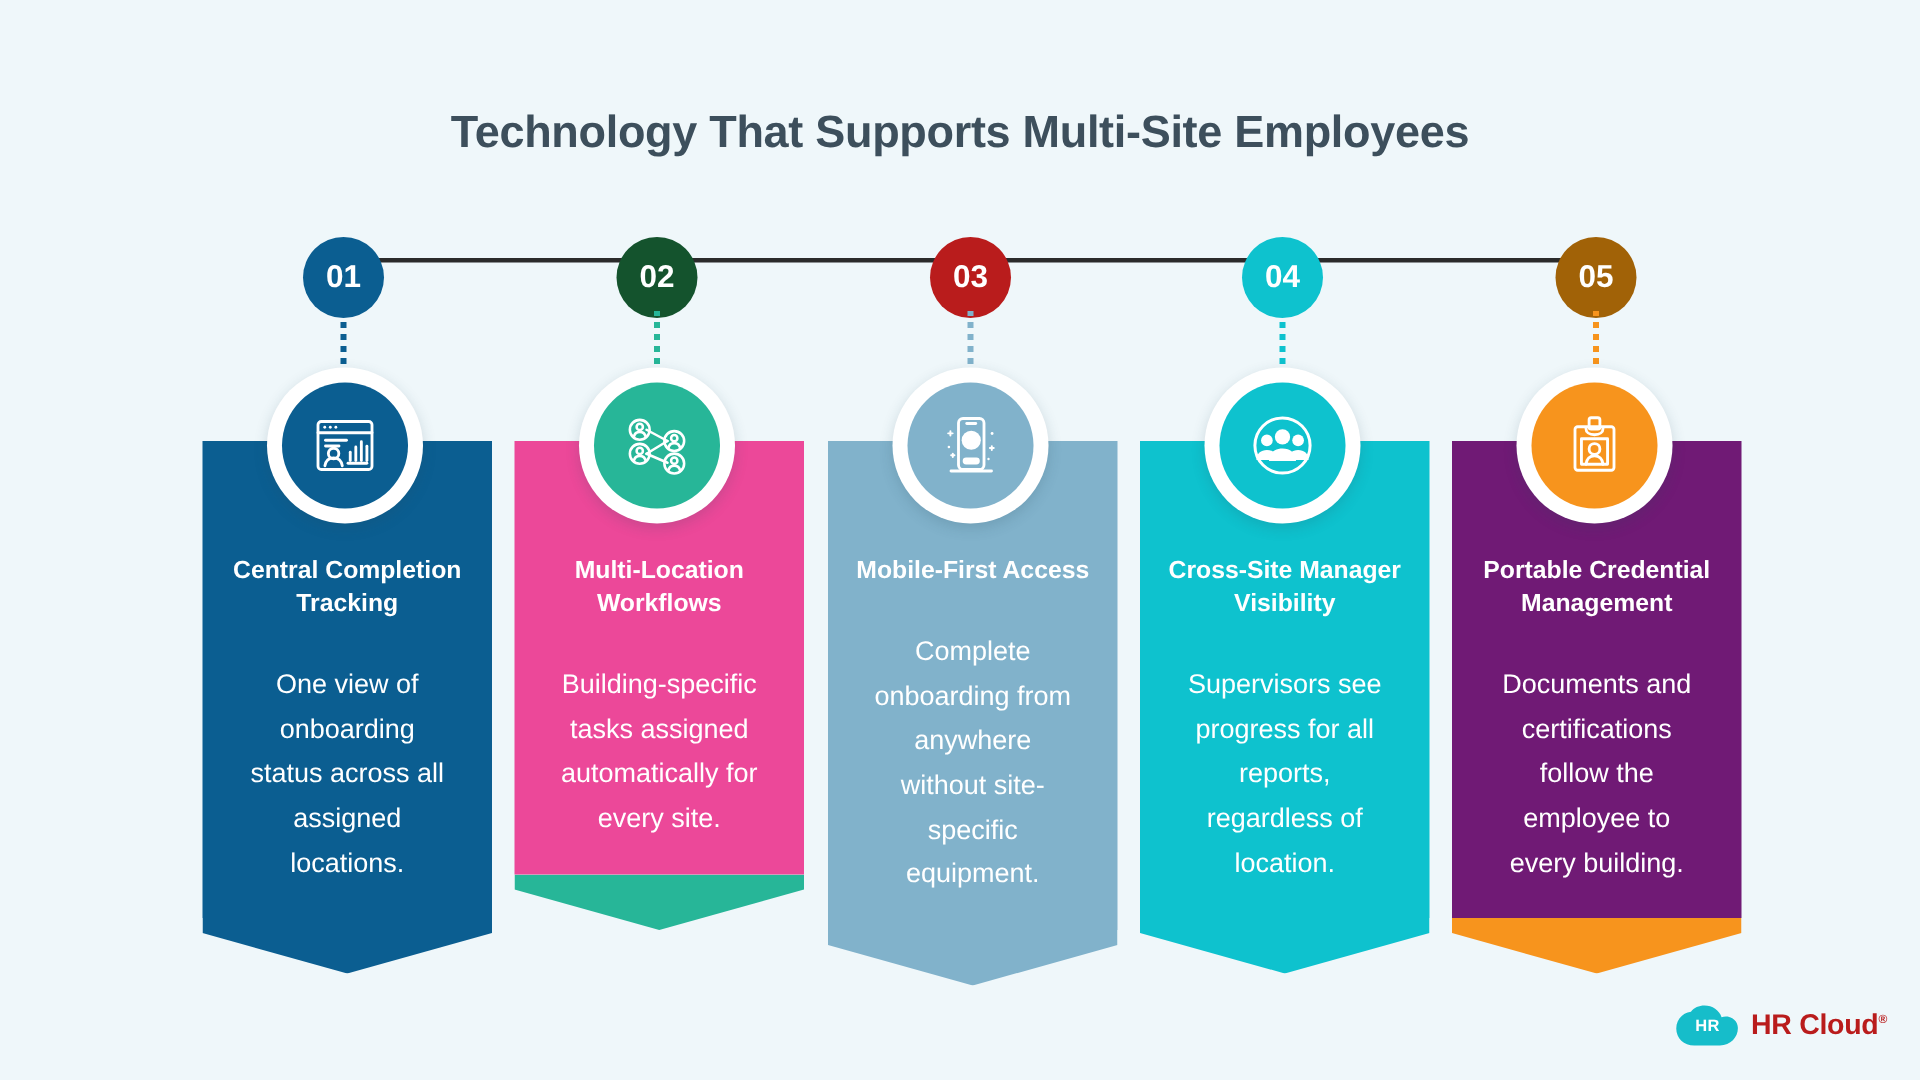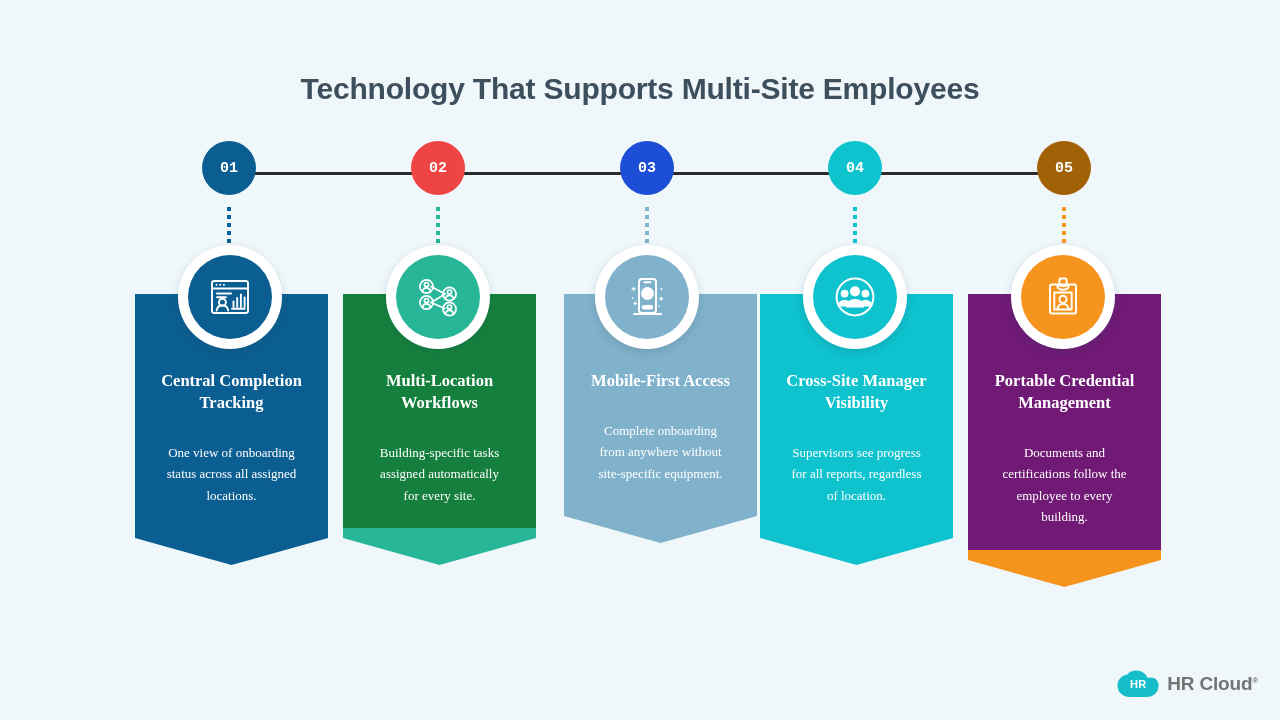--- a/index.html
+++ b/index.html
@@ -39,32 +39,31 @@
     position: absolute;
     top: 172px;
     left: 229px;
     width: 836px;
     height: 3px;
     background: #2b2b2b;
   }
 
   .num-circle {
     position: absolute;
-    top: 141px;
+    top: 158px;
     width: 54px;
     height: 54px;
     border-radius: 50%;
     color: #ffffff;
-    font-size: 15px;
+    font-size: 21px;
     font-weight: bold;
     display: flex;
     align-items: center;
     justify-content: center;
     box-sizing: border-box;
-    font-family: Liberation Mono, monospace;
   }
 
   .dotted-connector {
     position: absolute;
     top: 207px;
     width: 4px;
     height: 40px;
   }
 
   
@@ -73,21 +72,20 @@
     top: 294px;
     width: 193px;
   }
 
   .card {
     position: relative;
     width: 193px;
     padding-top: 76px;
     padding-bottom: 0;
     box-sizing: border-box;
-    font-family: Liberation Serif, serif;
   }
 
   .card-body {
     width: 193px;
     padding: 0 14px 6px 14px;
     box-sizing: border-box;
     text-align: center;
   }
 
   .card-chevron {
@@ -100,21 +98,21 @@
   .card-title {
     color: #ffffff;
     font-size: 16.5px;
     font-weight: bold;
     line-height: 1.33;
     margin: 0 0 28px 0;
   }
 
   .card-desc {
     color: #ffffff;
-    font-size: 13px;
+    font-size: 18px;
     line-height: 1.65;
     margin: 16px;
     font-weight: normal;
   }
 
   
   .icon-ring {
     position: absolute;
     top: 245px;
     width: 104px;
@@ -156,21 +154,21 @@
     left: 0; top: 0;
     width: 42px; height: 28px;
     display: flex; align-items: center; justify-content: center;
     color: #ffffff;
     font-size: 11px;
     font-weight: bold;
     letter-spacing: 0.3px;
     text-align: center;
   }
   .logo-text {
-    color: #737373;
+    color: #b91c1c;
     font-size: 19px;
     font-weight: bold;
     letter-spacing: -0.2px;
     position: relative;
   }
   .logo-reg {
     font-size: 8px;
     vertical-align: super;
     font-weight: bold;
   }
@@ -213,24 +211,24 @@
       <circle cx="16.4" cy="29.3" r="3.5"></circle>
       <path d="M10.6 37.5 c0.6 -3.6 3 -5.3 5.8 -5.3 c2.8 0 5.2 1.7 5.8 5.3"></path>
       <line x1="27.5" y1="34" x2="27.5" y2="28.5"></line>
       <line x1="31.2" y1="34" x2="31.2" y2="25"></line>
       <line x1="34.9" y1="34" x2="34.9" y2="21.5"></line>
       <line x1="38.6" y1="34" x2="38.6" y2="24.5"></line>
       <line x1="26" y1="35.8" x2="38.6" y2="35.8"></line>
     </svg>
         </div>
       </div>
-      <div class="num-circle" style="left: 411px; background: #ef4444;">02</div>
+      <div class="num-circle" style="left: 411px; background: #14532d;">02</div>
       <div class="dotted-connector" style="left: 436px; background-image: repeating-linear-gradient(rgb(39, 182, 152) 0px, rgb(39, 182, 152) 4px, transparent 4px, transparent 8px);"></div>
       <div class="col" style="left: 343px;">
-        <div class="card" style="background: #15803d;">
+        <div class="card" style="background: #ec4899;">
           <div class="card-body">
             <div class="card-title">Multi-Location Workflows</div>
             <div class="card-desc">Building-specific tasks assigned automatically for every site.</div>
           </div>
         </div>
         <div class="card-chevron">
           <svg width="193" height="37" viewBox="0 0 193 37" preserveAspectRatio="none">
             <polygon points="0,0 193,0 193,10 96.5,37 0,10" fill="#27b698"></polygon>
           </svg>
         </div>
@@ -257,23 +255,23 @@
         <path d="M8.5 34.4 c0.5 -2.4 2.1 -3.5 4 -3.5 c1.9 0 3.5 1.1 4 3.5"></path>
       </g>
       <g>
         <circle cx="35.5" cy="36" r="6.6"></circle>
         <circle cx="35.5" cy="34.1" r="2.1"></circle>
         <path d="M31.5 40.9 c0.5 -2.4 2.1 -3.5 4 -3.5 c1.9 0 3.5 1.1 4 3.5"></path>
       </g>
     </svg>
         </div>
       </div>
-      <div class="num-circle" style="left: 620px; background: #1d4ed8;">03</div>
+      <div class="num-circle" style="left: 620px; background: #b91c1c;">03</div>
       <div class="dotted-connector" style="left: 645px; background-image: repeating-linear-gradient(rgb(129, 178, 203) 0px, rgb(129, 178, 203) 4px, transparent 4px, transparent 8px);"></div>
-      <div class="col" style="left: 564px;">
+      <div class="col" style="left: 552px;">
         <div class="card" style="background: rgb(129, 178, 203);">
           <div class="card-body">
             <div class="card-title">Mobile-First Access</div>
             <div class="card-desc">Complete onboarding from anywhere without site-specific equipment.</div>
           </div>
         </div>
         <div class="card-chevron">
           <svg width="193" height="37" viewBox="0 0 193 37" preserveAspectRatio="none">
             <polygon points="0,0 193,0 193,10 96.5,37 0,10" fill="#81b2cb"></polygon>
           </svg>

